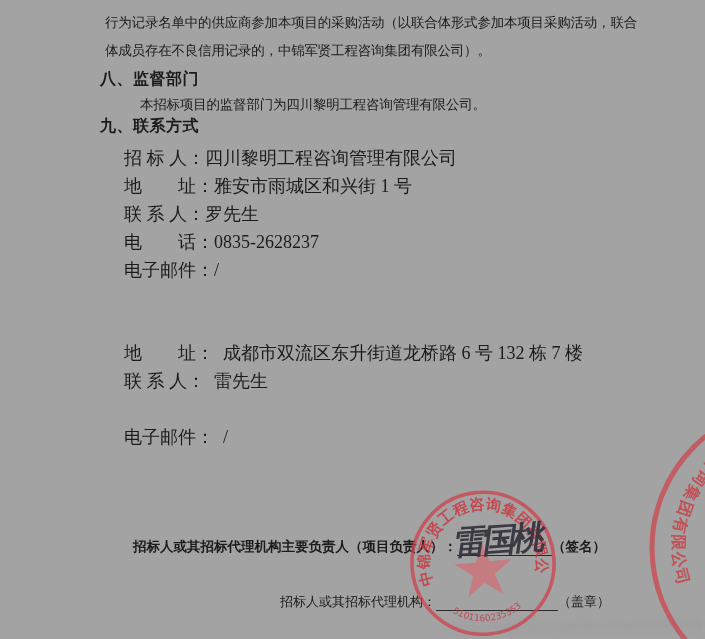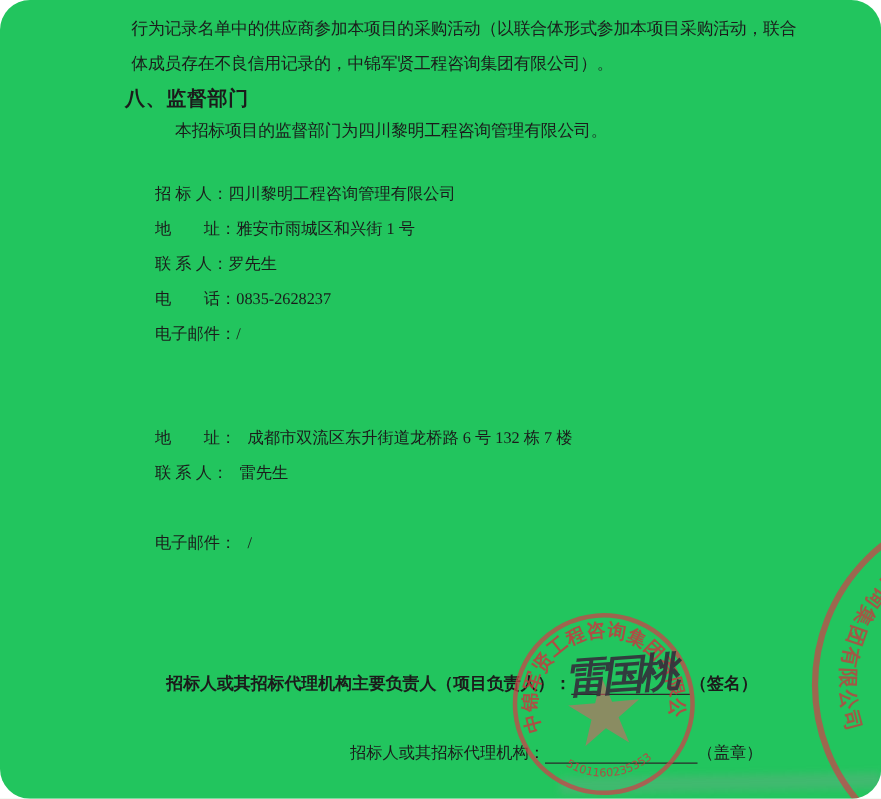--- a/index.html
+++ b/index.html
@@ -1,23 +1,23 @@
 <!DOCTYPE html>
 <html><head>
 <meta charset="utf-8">
 <style>
   html,body{margin:0;padding:0;background:#ffffff;}
   #page{
-    position:relative;width:705px;height:639px;background:#22c55e;overflow:hidden;
-    font-family:"Liberation Serif","DejaVu Serif",serif;color:#1b1b1b;border-radius:24px;
+    position:relative;width:705px;height:639px;background:#a3a3a3;overflow:hidden;
+    font-family:"Liberation Serif","DejaVu Serif",serif;color:#1b1b1b;
   }
   .abs{position:absolute;white-space:nowrap;}
   .body-text{font-size:13.5px;letter-spacing:-0.2px;}
   .heading{font-size:16px;font-weight:bold;letter-spacing:0.5px;}
-  .row{position:absolute;left:124px;font-size:13px;white-space:nowrap;}
+  .row{position:absolute;left:124px;font-size:18px;white-space:nowrap;}
   .row .lbl{display:inline-block;}
   .row .val{display:inline-block;}
   .row .val.gap{padding-left:9px;}
   .signoff{font-size:13.5px;}
   .uline{display:inline-block;border-bottom:1px solid #2a2a2a;height:15px;vertical-align:bottom;}
   #signature{
     position:absolute;left:455px;top:518px;font-size:33px;font-weight:bold;
     font-family:"DejaVu Sans",sans-serif;color:#33323c;
     transform:rotate(-4deg) skewX(-12deg);letter-spacing:-4px;opacity:0.92;
     z-index:6;
@@ -35,20 +35,21 @@
 <body>
 
 <div id="page">
 
   <div class="abs body-text" style="left:105px;top:14px;">行为记录名单中的供应商参加本项目的采购活动（以联合体形式参加本项目采购活动，联合</div>
   <div class="abs body-text" style="left:105px;top:42px;">体成员存在不良信用记录的，中锦军贤工程咨询集团有限公司）。</div>
 
   <div class="abs heading" style="left:100px;top:69px;">八、监督部门</div>
   <div class="abs body-text" style="left:140px;top:96px;">本招标项目的监督部门为四川黎明工程咨询管理有限公司。</div>
 
+  <div class="abs heading" style="left:100px;top:116px;">九、联系方式</div>
 
   <div class="row" style="top:146px;">
     <span class="lbl">招 标 人：</span><span class="val">四川黎明工程咨询管理有限公司</span>
   </div>
   <div class="row" style="top:174px;">
     <span class="lbl">地　　址：</span><span class="val">雅安市雨城区和兴街 1 号</span>
   </div>
   <div class="row" style="top:202px;">
     <span class="lbl">联 系 人：</span><span class="val">罗先生</span>
   </div>

